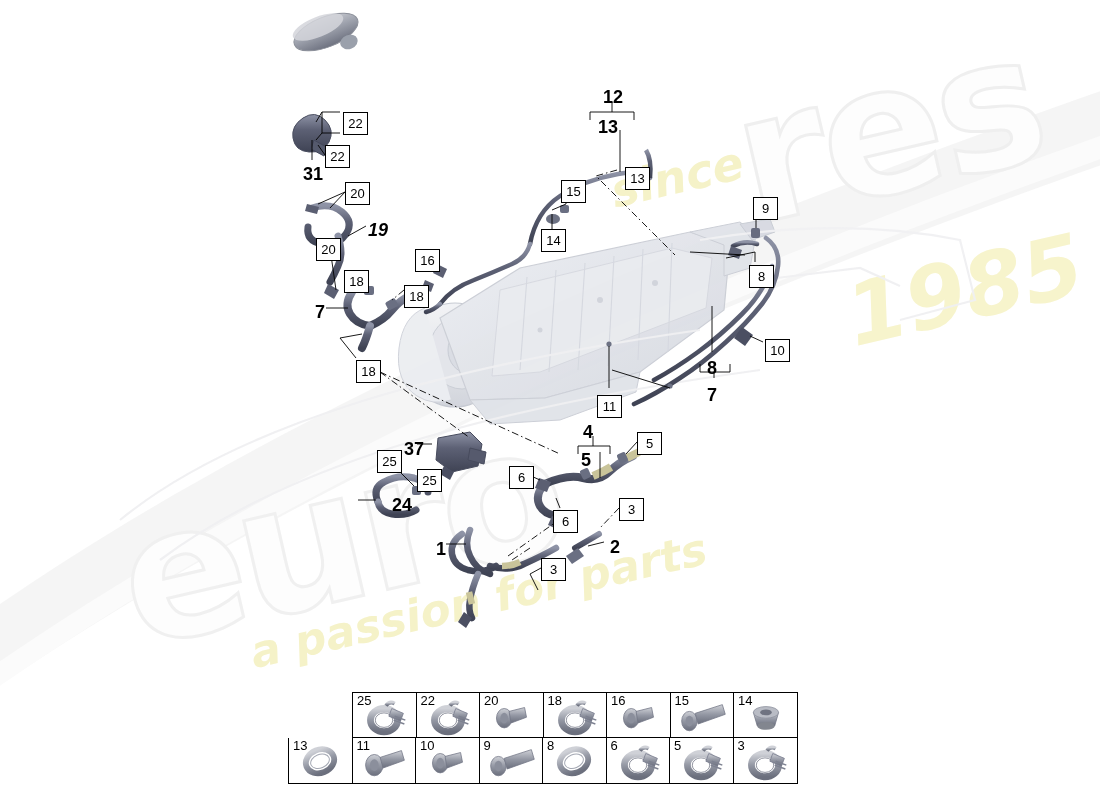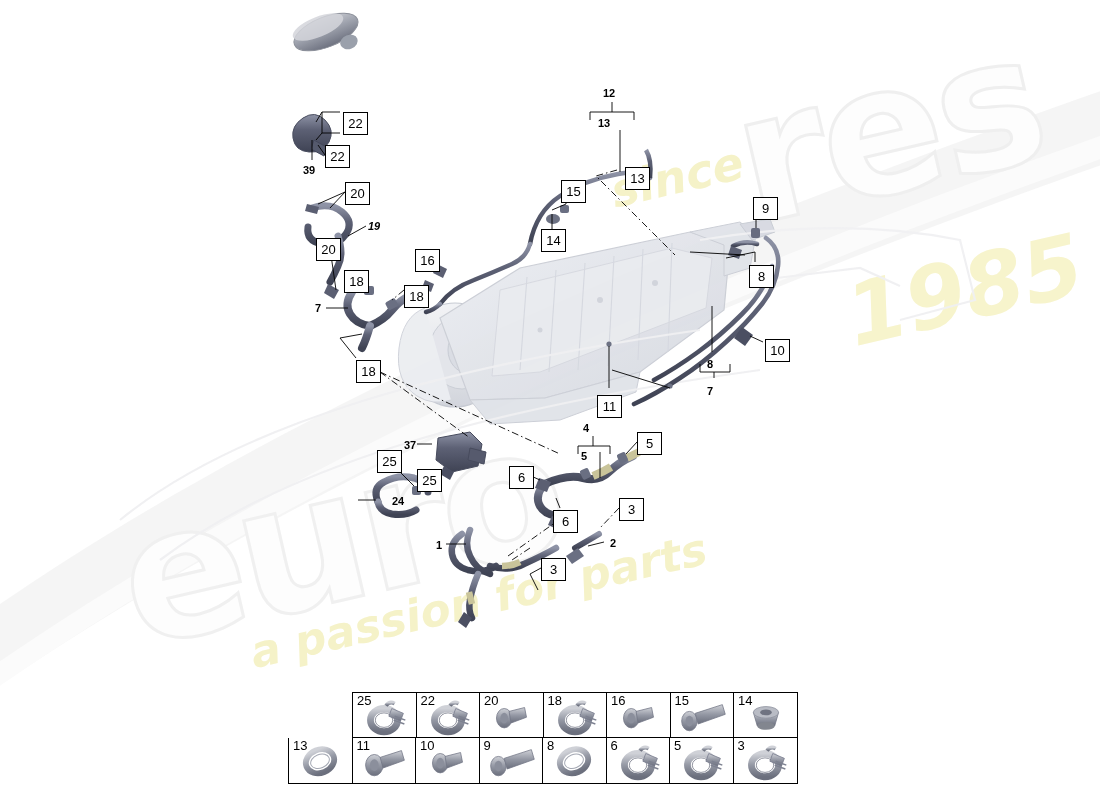--- a/index.html
+++ b/index.html
@@ -48,21 +48,21 @@
   
   #art{position:absolute;left:0;top:0;width:1100px;height:800px;}
 
   
   .cbox{position:absolute;border:1.6px solid #000;background:#fff;
         font-size:13px;line-height:1;font-weight:normal;
         display:flex;align-items:center;justify-content:center;
         padding:0;box-sizing:border-box;}
   .cbox.w2{width:25px;height:23px;}
 
-  .cplain{position:absolute;font-size:11px;font-weight:bold;
+  .cplain{position:absolute;font-size:18px;font-weight:bold;
         color:#000;line-height:1;white-space:nowrap;}
 
   
   #legend{position:absolute;}
   .lrow{position:absolute;display:flex;}
   .lcell{width:65px;height:46px;border:1.5px solid #000;
         margin-left:-1.5px;box-sizing:border-box;background:#fff;
         position:relative;}
   .lcell:first-child{margin-left:0;}
   .lrow.bottom .lcell{border-top:none;}
@@ -322,21 +322,21 @@
 
       <path d="M358 500 L 376 500"></path>
 
       <path d="M552 226 L 552 240"></path>
     </g>
   </svg>
 
   <div id="callout-layer">
       <div class="cbox w2" style="left: 343px; top: 112px;">22</div>
       <div class="cbox w2" style="left: 325px; top: 145px;">22</div>
-      <div class="cplain" style="left: 303px; top: 165px;">39</div>
+      <div class="cplain" style="left: 303px; top: 165px;">31</div>
       <div class="cbox w2" style="left: 345px; top: 182px;">20</div>
       <div class="cplain" style="left: 368px; top: 221px; font-style: italic;">19</div>
       <div class="cbox w2" style="left: 316px; top: 238px;">20</div>
       <div class="cbox w2" style="left: 344px; top: 270px;">18</div>
       <div class="cbox w2" style="left: 404px; top: 285px;">18</div>
       <div class="cplain" style="left: 315px; top: 303px;">7</div>
       <div class="cbox w2" style="left: 356px; top: 360px;">18</div>
       <div class="cbox w2" style="left: 415px; top: 249px;">16</div>
       <div class="cplain" style="left: 404px; top: 440px;">37</div>
       <div class="cbox w2" style="left: 377px; top: 450px;">25</div>

